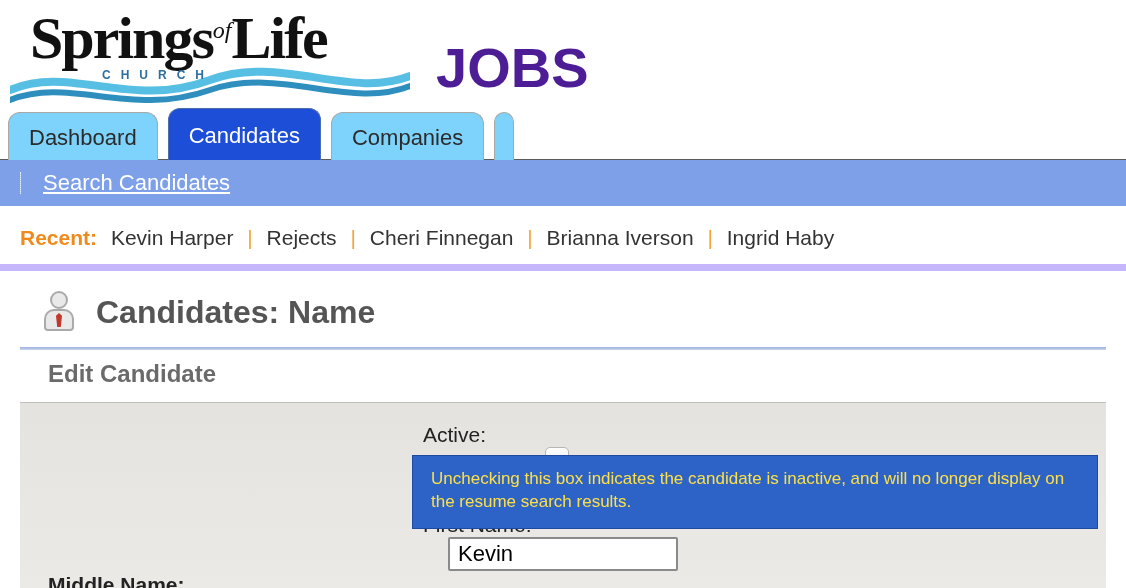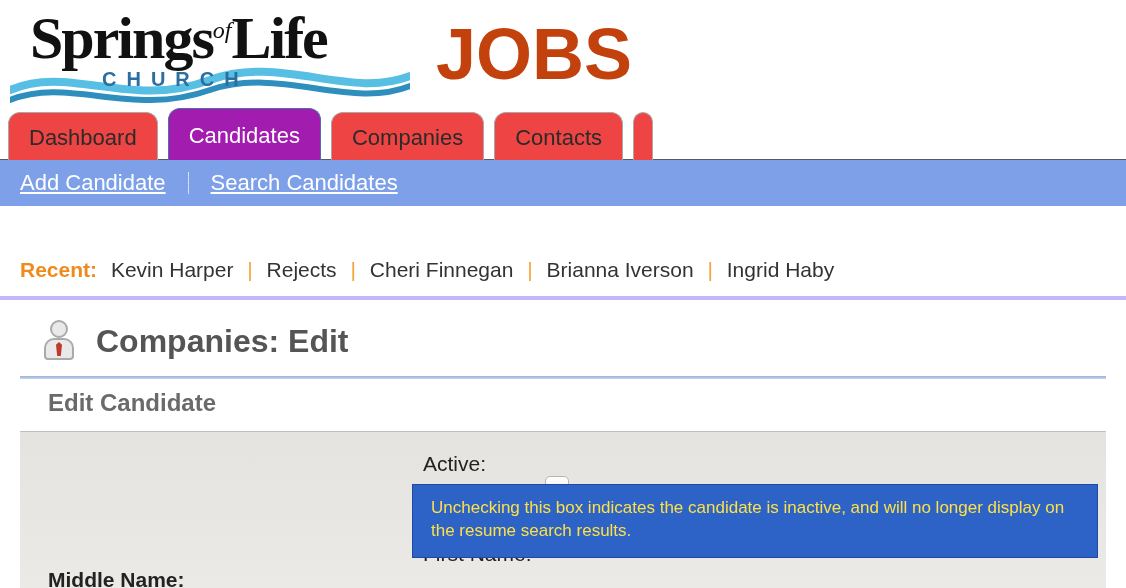--- a/index.html
+++ b/index.html
@@ -42,68 +42,68 @@
     font-weight: 900;
     font-size: 60px;
     color: #111;
     letter-spacing: -2px;
     line-height: 1;
   }
   .logo-church-word {
     position: absolute;
     left: 72px;
     top: 60px;
-    font-size: 20px;
+    font-size: 12px;
     font-weight: 700;
     color: #2d6ea0;
     letter-spacing: 10px;
   }
   .logo-wave {
     position: absolute;
     left: -20px;
     top: 52px;
     z-index: -1;
   }
   .logo-jobs {
     font-family: Arial, Helvetica, sans-serif;
     font-weight: 900;
-    font-size: 72px;
-    color: #c2410c;
+    font-size: 56px;
+    color: #4c1d95;
     letter-spacing: 0px;
     line-height: 1;
-    margin-bottom: 8px;
+    margin-bottom: 2px;
   }
   .nav-tabs {
     display: flex;
     align-items: flex-end;
     gap: 10px;
     padding: 0 0 0 8px;
     border-bottom: 1px solid #5b5b5b;
     position: relative;
     height: 52px;
   }
   .nav-tab {
-    background: #ef4444;
+    background: #7dd3fc;
     border: 1px solid #a9a8a5;
     border-bottom: none;
     border-top-left-radius: 12px;
     border-top-right-radius: 12px;
     padding: 12px 20px 10px 20px;
     font-size: 22px;
     font-weight: 400;
     color: #2b2b2b;
     cursor: pointer;
     position: relative;
     top: 1px;
     height: 48px;
     display: flex;
     align-items: center;
   }
   .nav-tab.active {
-    background: #a21caf;
+    background: #1d4ed8;
     color: #fff;
     border-color: #4b6fa6;
     height: 52px;
     top: 1px;
     z-index: 2;
   }
   .subnav {
     background: #7da0e8;
     padding: 10px 20px;
     display: flex;
@@ -118,22 +118,21 @@
   }
   .subnav-sep {
     width: 1px;
     height: 22px;
     background: rgba(255,255,255,0.5);
     border-right: 1px dotted rgba(255,255,255,0.6);
   }
   .recent-bar {
     padding: 20px 20px 14px 20px;
     font-size: 21px;
-    border-bottom: 4px solid #c4b5fd;
-    margin-top: 32px;
+    border-bottom: 7px solid #c4b5fd;
   }
   .recent-label {
     color: #f08a1a;
     font-weight: 700;
     margin-right: 8px;
   }
   .recent-link {
     color: #333;
     cursor: pointer;
   }
@@ -263,26 +262,24 @@
     <span class="logo-springs">Springs</span><span class="logo-of">of</span><span class="logo-life">Life</span>
     <div class="logo-church-word">CHURCH</div>
   </div>
   <div class="logo-jobs">JOBS</div>
 </div>
 
 <div class="nav-tabs">
   <div class="nav-tab">Dashboard</div>
   <div class="nav-tab active">Candidates</div>
   <div class="nav-tab">Companies</div>
-  <div class="nav-tab">Contacts</div>
   <div class="nav-tab" style="width:20px;padding:12px 6px;"></div>
 </div>
 
 <div class="subnav">
-  <a>Add Candidate</a>
   <span class="subnav-sep"></span>
   <a>Search Candidates</a>
 </div>
 
 <div class="recent-bar">
   <span class="recent-label">Recent:</span>
   <span class="recent-link">Kevin Harper</span>
   <span class="recent-sep">|</span>
   <span class="recent-link">Rejects</span>
   <span class="recent-sep">|</span>
@@ -292,36 +289,37 @@
   <span class="recent-sep">|</span>
   <span class="recent-link">Ingrid Haby</span>
 </div>
 
 <div class="page-title-row">
   <span class="person-icon">
     <span class="person-body"></span>
     <span class="person-head"></span>
     <span class="person-tie"></span>
   </span>
-  <span class="page-title">Companies: Edit</span>
+  <span class="page-title">Candidates: Name</span>
 </div>
 
 <div class="section-divider"></div>
 <div class="section-header">Edit Candidate</div>
 
 <div class="form-area">
 
   <div class="form-row">
     <div class="form-label">Active:</div>
     <span class="chk"></span>
     <span class="info-icon">i</span>
   </div>
 
   <div class="form-row">
     <div class="form-label">First Name:</div>
+    <input class="txt" type="text" value="Kevin" style="">
   </div>
 
   <div class="tooltip">Unchecking this box indicates the candidate is inactive, and will no longer display on the resume search results.</div>
 
   <div class="cutoff-label" style="position:relative; height:0; overflow:visible;">
     <span style="position:relative; top:-2px;margin-top:32px;">Middle Name:</span>
   </div>
 </div>
 
 </body></html>

